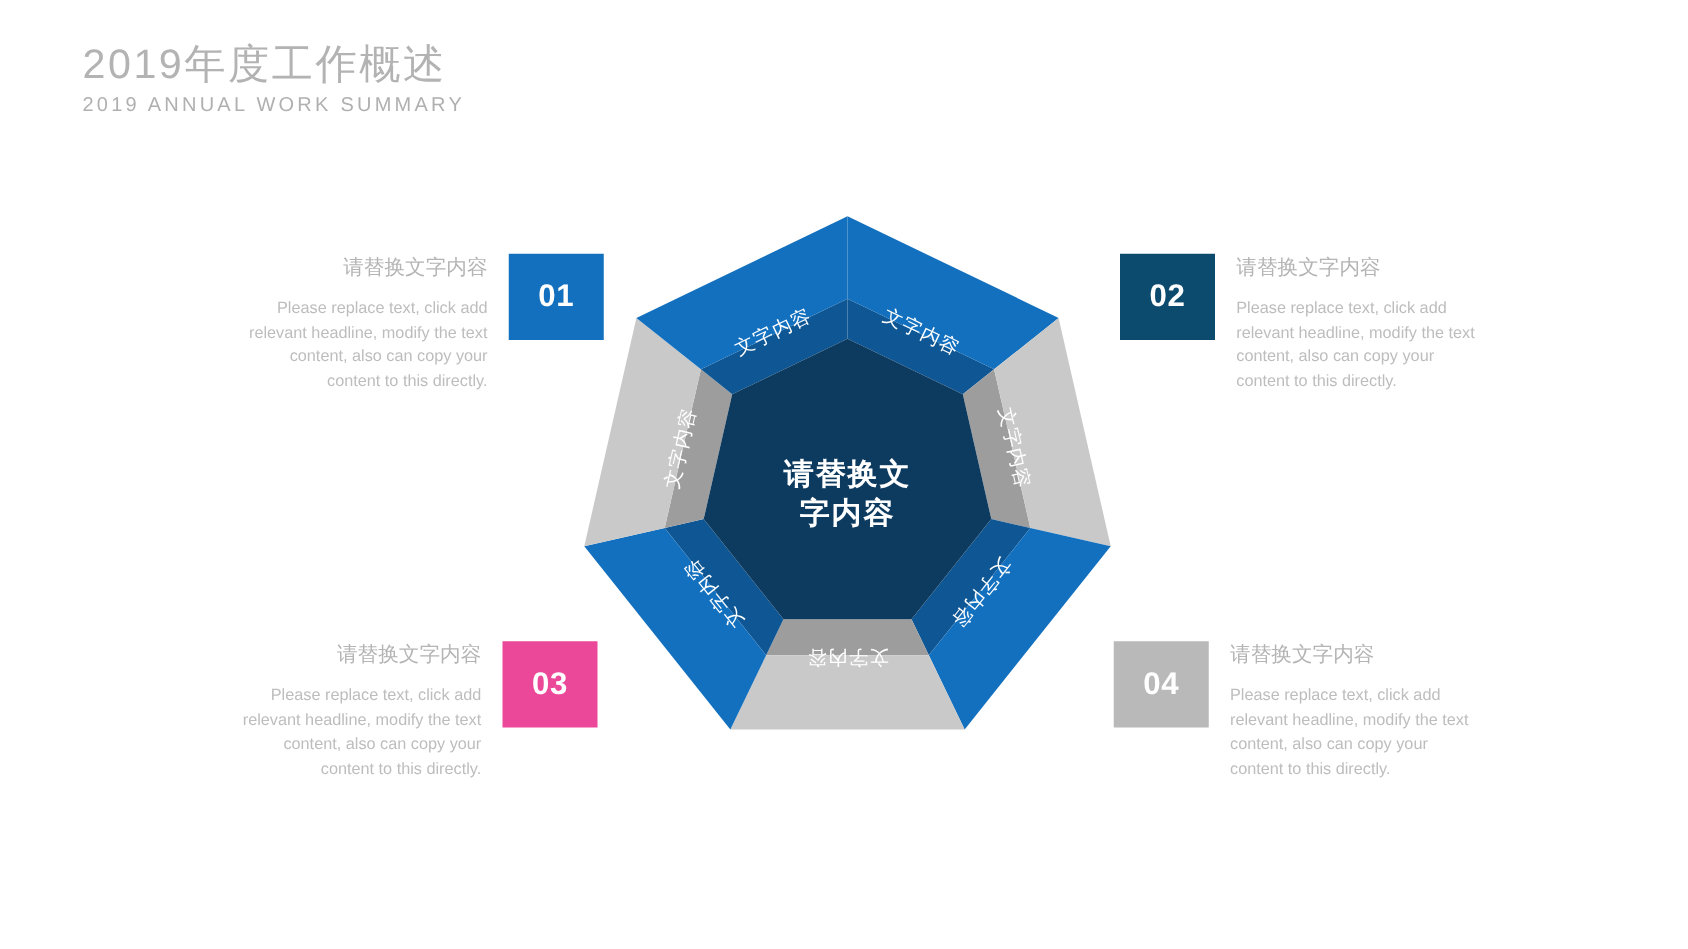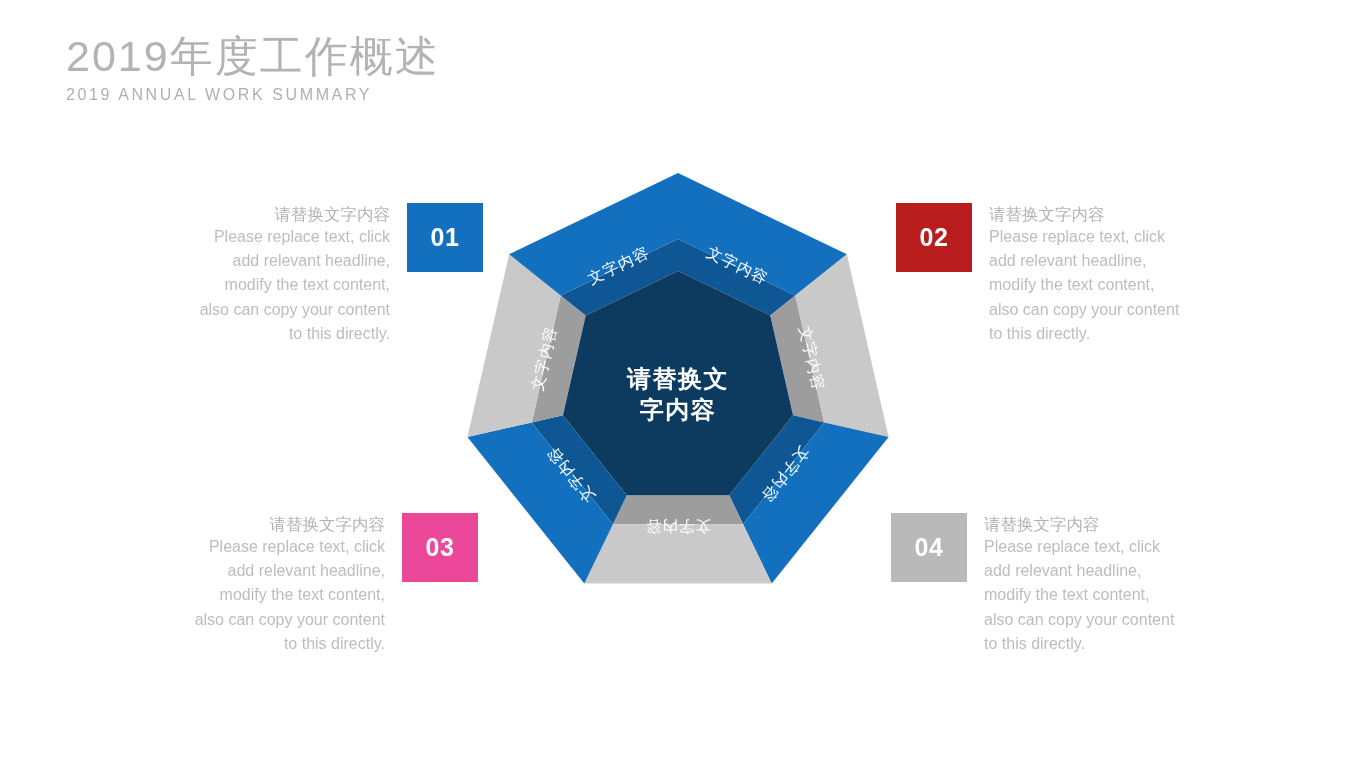--- a/index.html
+++ b/index.html
@@ -7,21 +7,21 @@
   body{
     width:1350px;height:759px;
     background:#ffffff;
     font-family:"Liberation Sans","DejaVu Sans",sans-serif;
     overflow:hidden;
     position:relative;
   }
   
   #header{position:absolute;left:66px;top:34px;}
   #title-cn{
-    font-size:43px;
+    font-size:33px;
     color:#b3b3b3;
     letter-spacing:2px;
     line-height:1.05;
     white-space:nowrap;
     font-weight:400;
   }
   #title-en{
     font-size:16px;
     color:#b0b0b0;
     letter-spacing:2.6px;
@@ -48,23 +48,24 @@
   .texts.ta-right{text-align:right;margin-right:17px;}
   .texts.ta-left{text-align:left;margin-left:17px;}
   .it-head{
     font-size:16.5px;
     color:#b4b4b4;
     line-height:1.2;
     white-space:nowrap;
     margin-top:2px;
   }
   .it-body{
-    font-size:16px;
+    font-size:13px;
     color:#bdbdbd;
     line-height:1.52;
+    margin-top:11px;
   }
   
   #diagram{position:absolute;left:440px;top:160px;width:470px;height:460px;}
   #diagram svg{display:block;width:470px;height:460px;overflow:visible;}
   .seg-label{
     fill:#ffffff;
     font-size:15.5px;
     font-family:"Liberation Sans","DejaVu Sans",sans-serif;
     letter-spacing:1px;
   }
@@ -86,21 +87,21 @@
 
 <div class="info-block left" id="block-0" style="left:198px;top:203px;">
   <div class="texts ta-right">
     <div class="it-head">请替换文字内容</div>
     <div class="it-body">Please replace text, click add relevant headline, modify the text content, also can copy your content to this directly.</div>
   </div>
   <div class="badge blue" style="background: rgb(19, 112, 190);">01</div>
 </div>
 
 <div class="info-block right" id="block-1" style="left:896px;top:203px;">
-  <div class="badge gray" style="background: #b91c1c;">02</div>
+  <div class="badge gray" style="background: #0c4a6e;">02</div>
   <div class="texts ta-left">
     <div class="it-head">请替换文字内容</div>
     <div class="it-body">Please replace text, click add relevant headline, modify the text content, also can copy your content to this directly.</div>
   </div>
 </div>
 
 <div class="info-block left" id="block-2" style="left:193px;top:513px;">
   <div class="texts ta-right">
     <div class="it-head">请替换文字内容</div>
     <div class="it-body">Please replace text, click add relevant headline, modify the text content, also can copy your content to this directly.</div>

